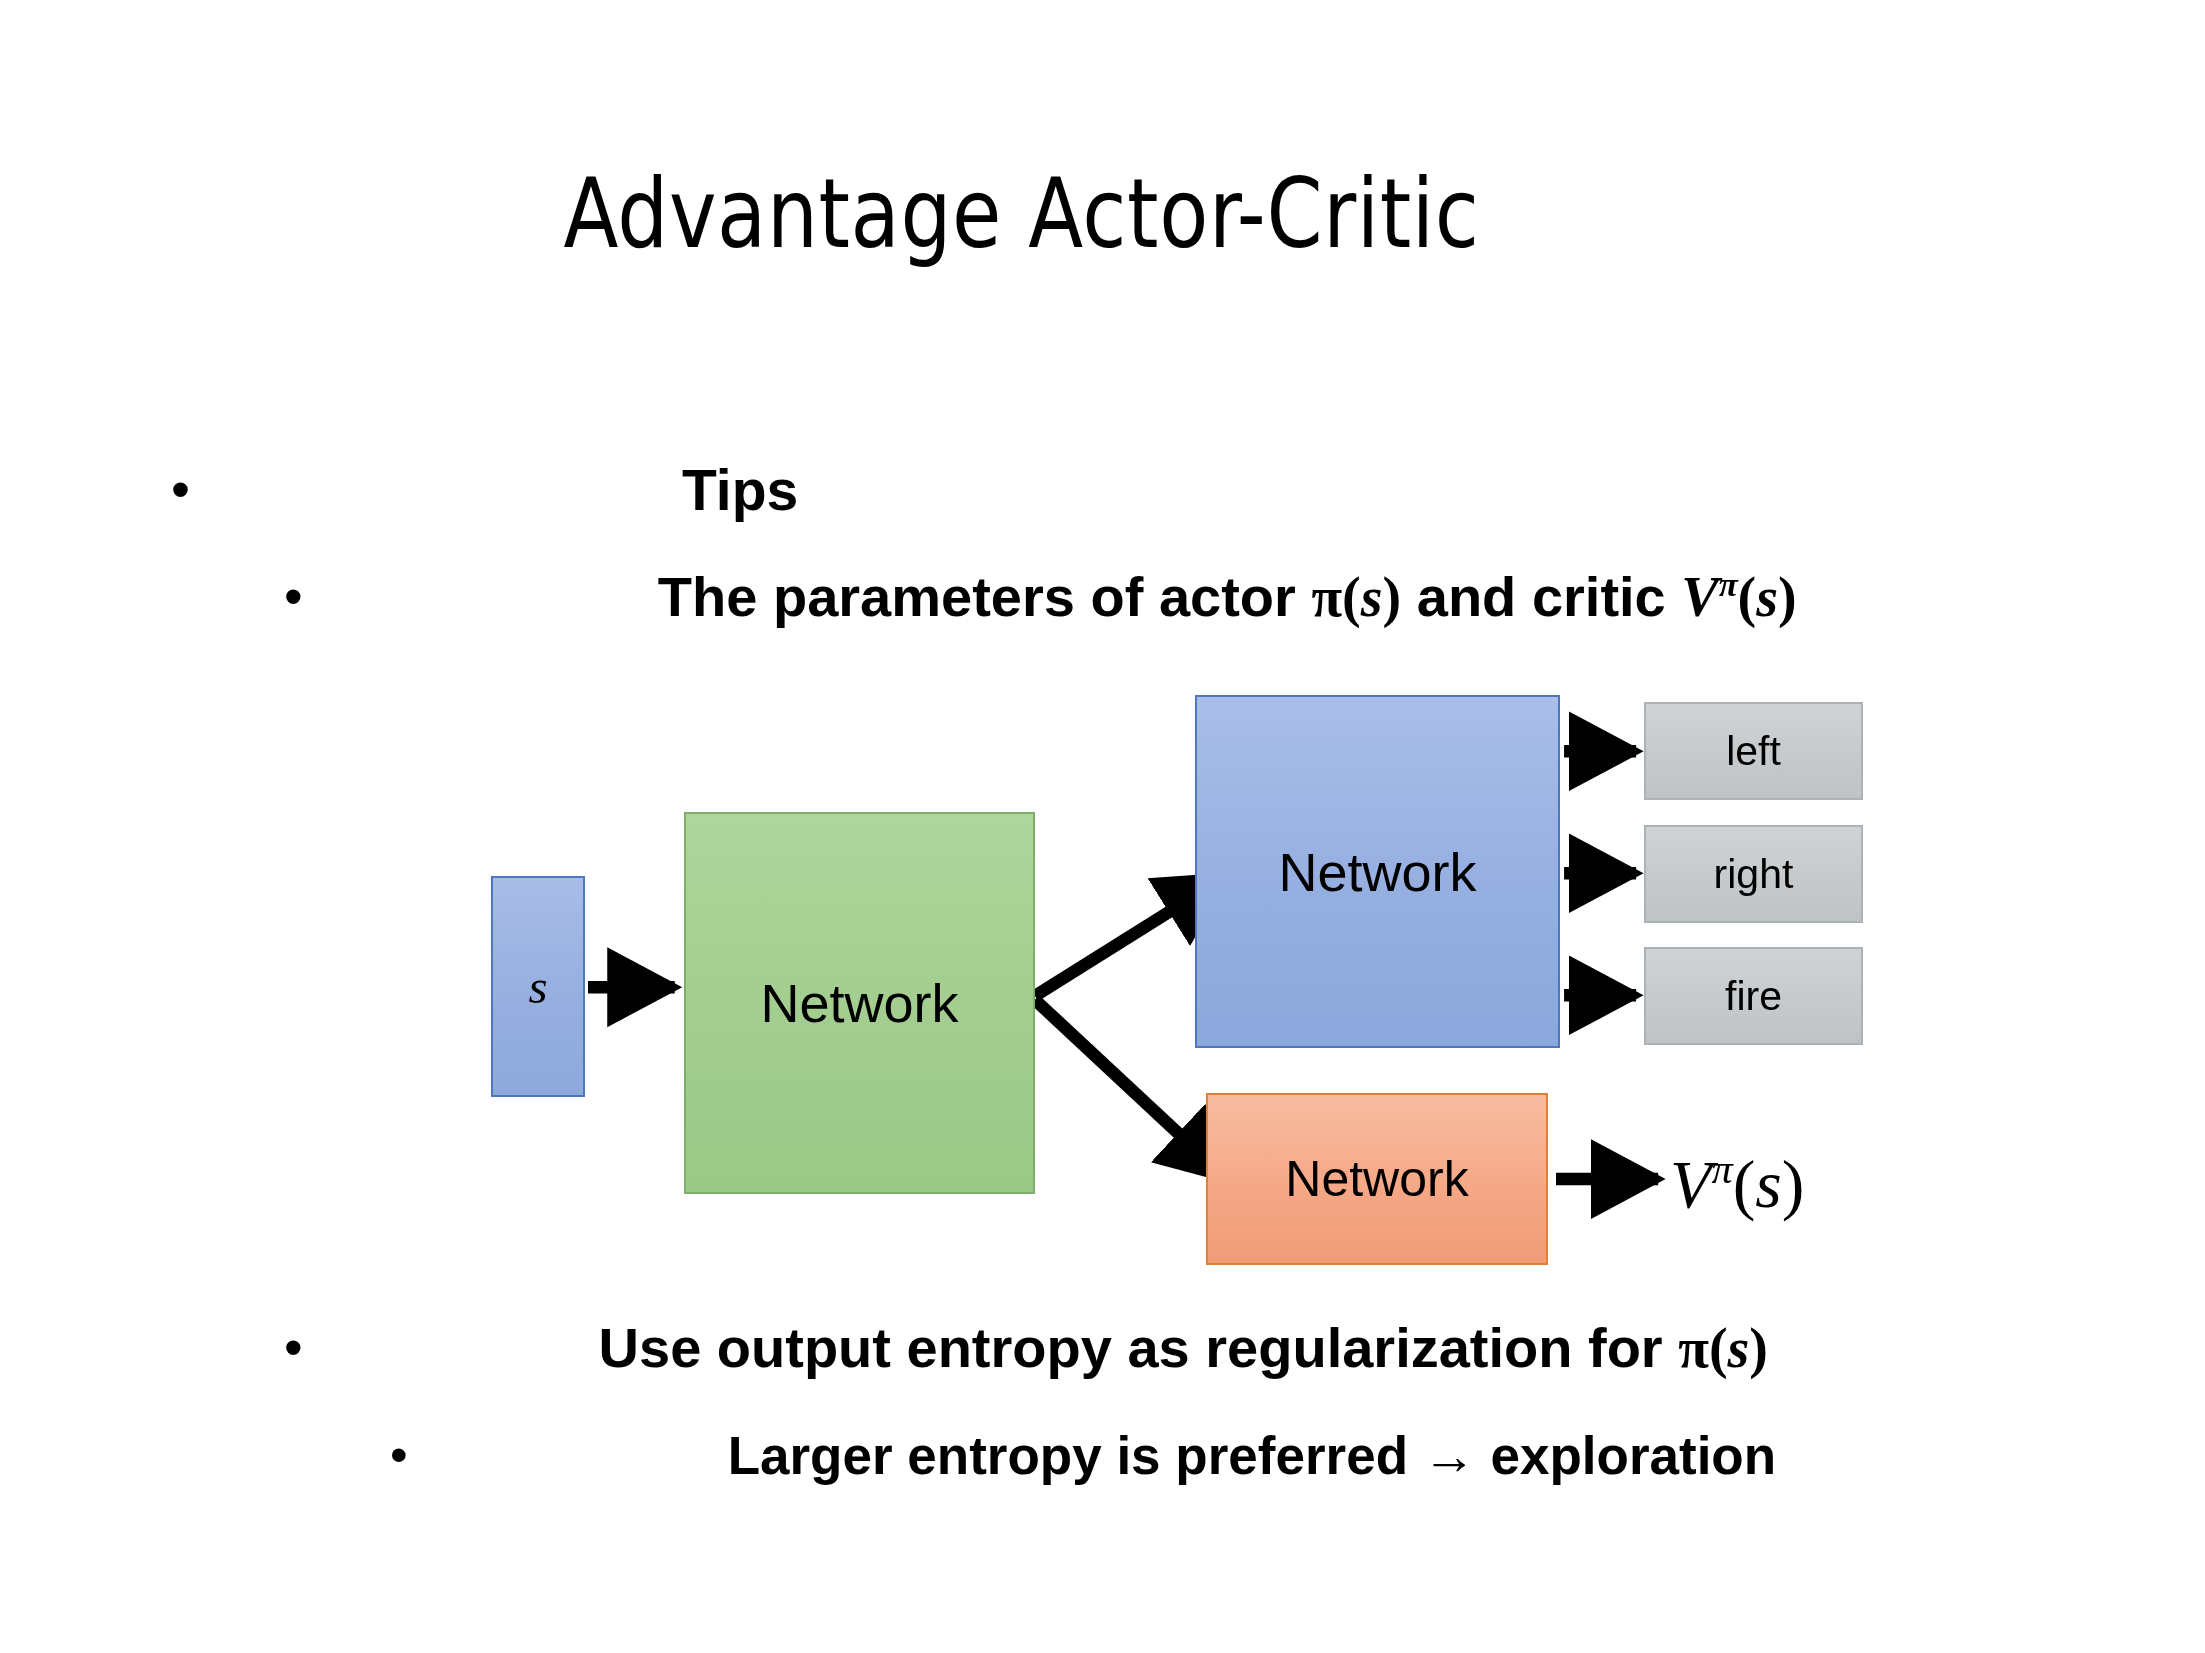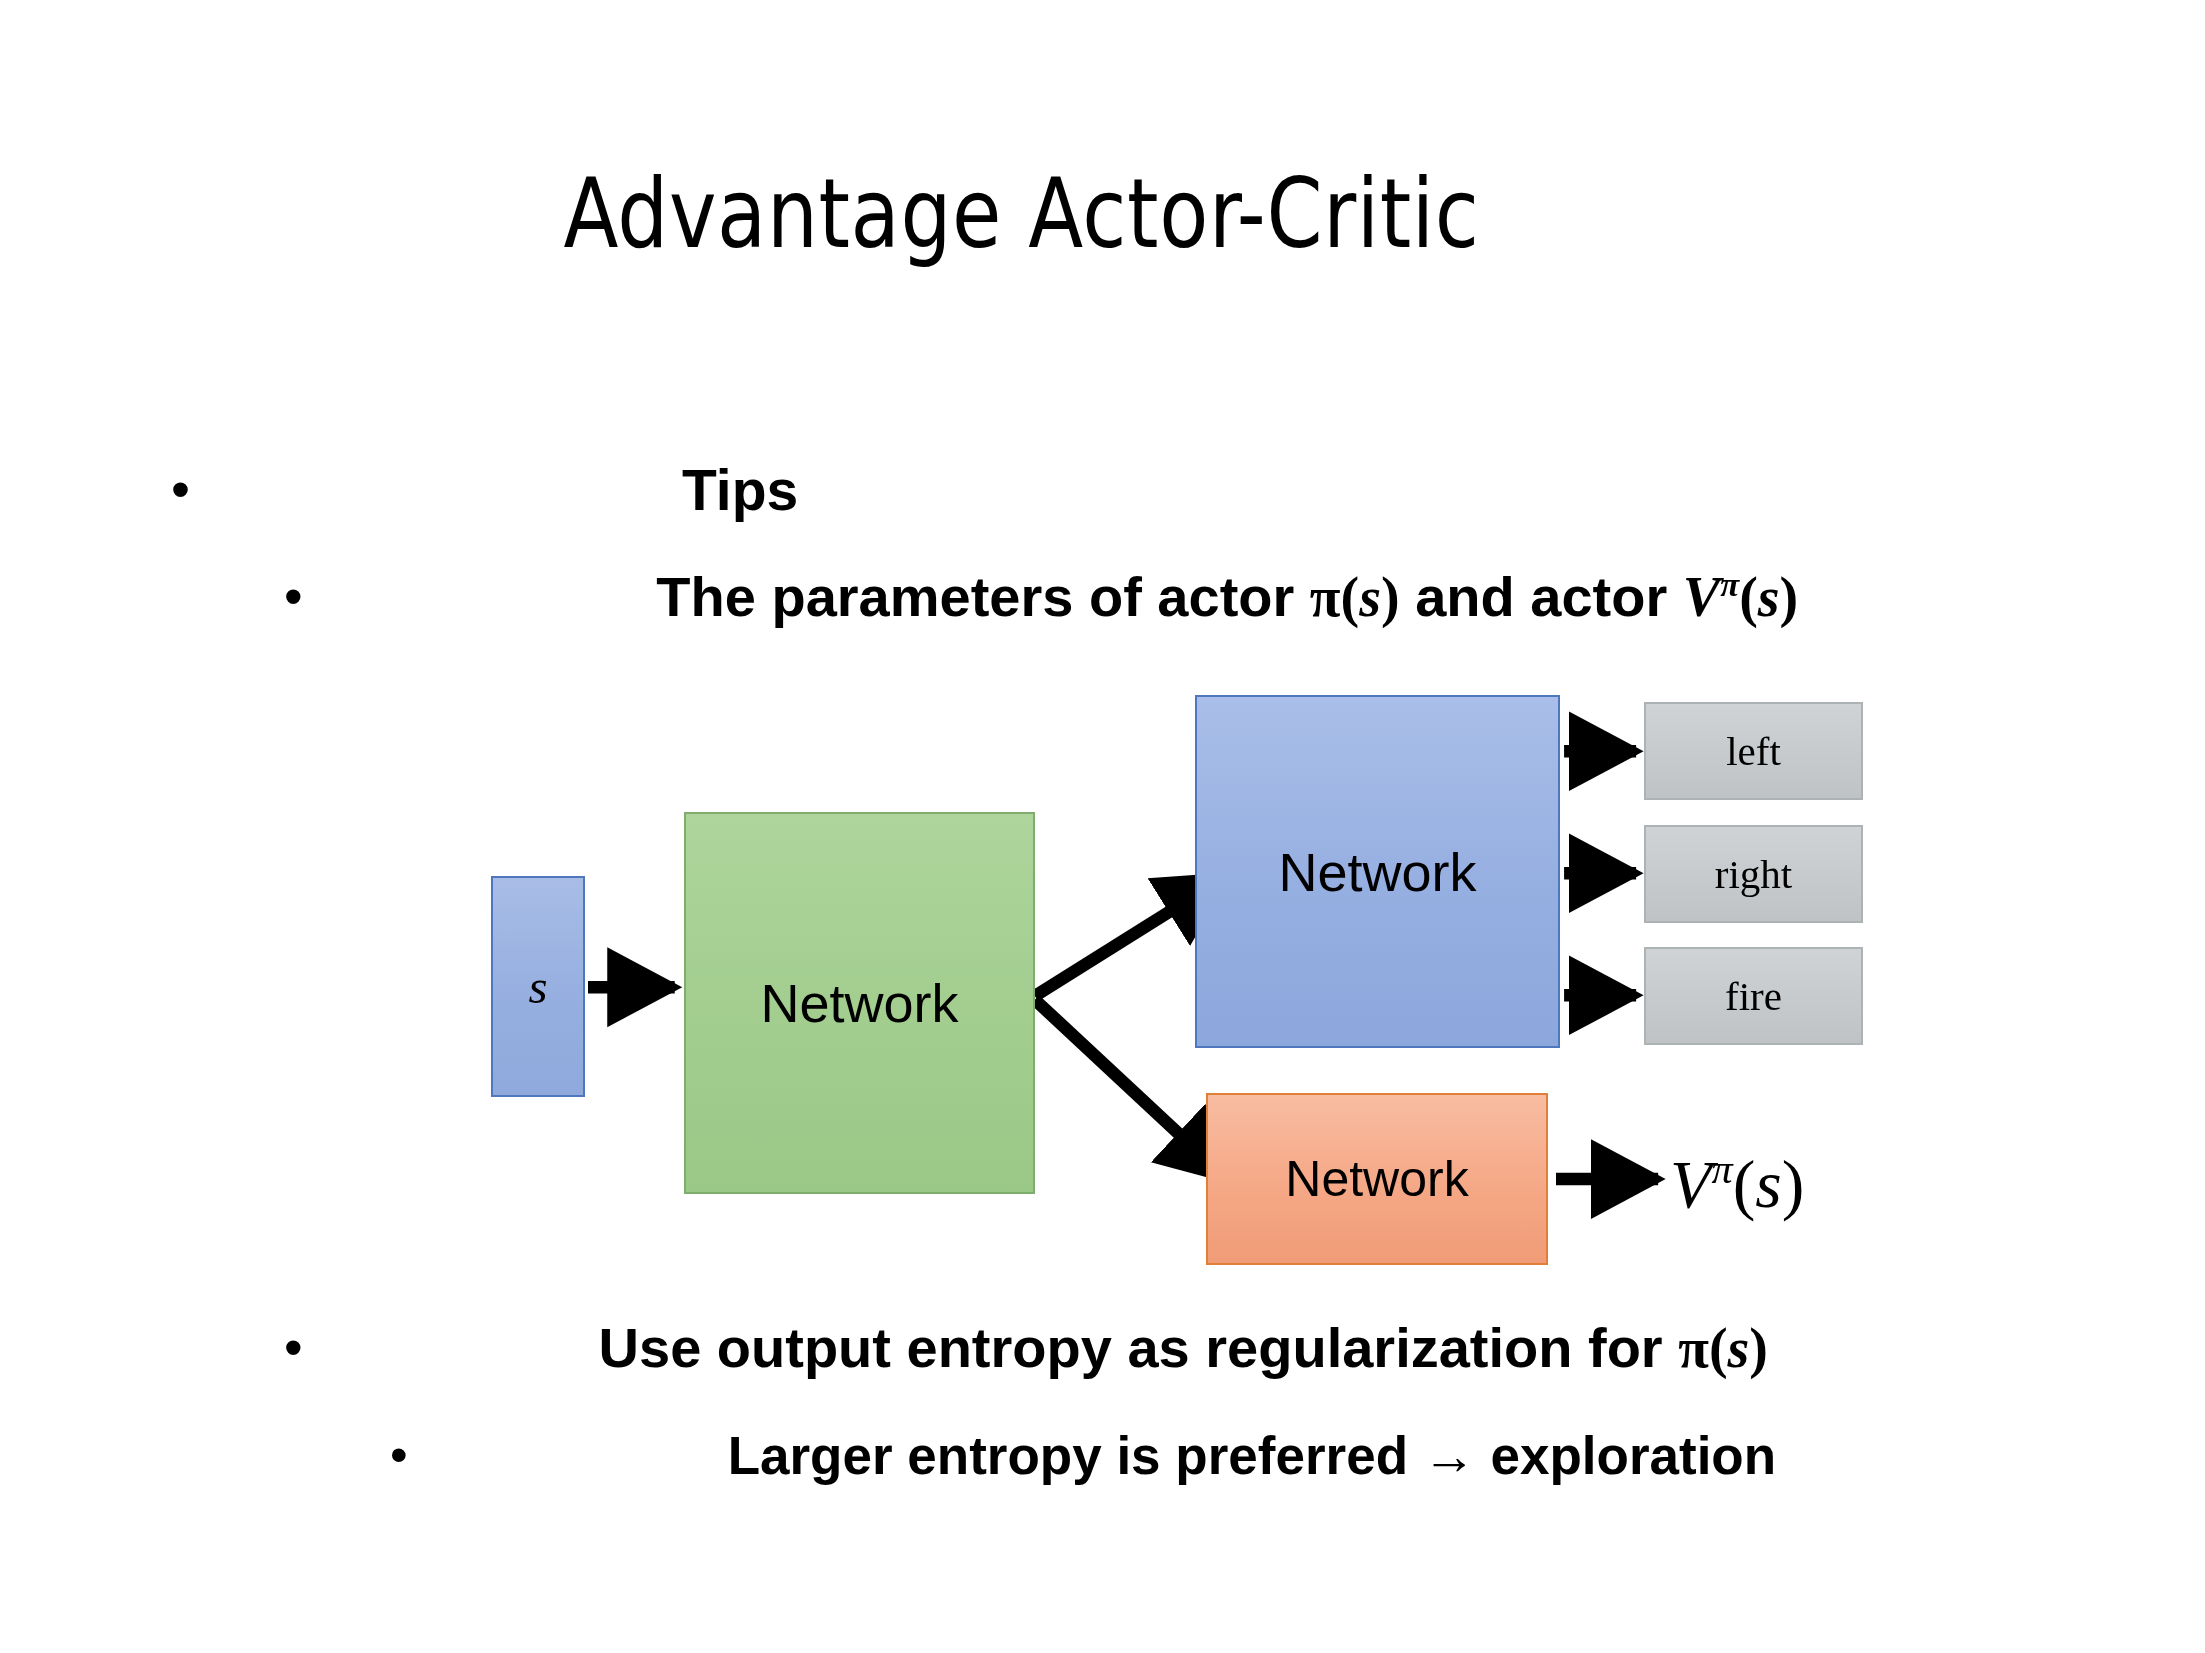--- a/index.html
+++ b/index.html
@@ -173,21 +173,21 @@
     font-size: 50px;
   }
 
   
   .action-box {
     left: 1644px;
     width: 219px;
     height: 98px;
     background: linear-gradient(180deg, #CFD3D5 0%, #C6CACC 55%, #BFC3C6 100%);
     border: 2.2px solid #ADB2B5;
-    font-family: Liberation Serif, serif;
+    font-family: Liberation Sans, sans-serif;
     font-size: 41px;
   }
   #act-left  { top: 702px; }
   #act-right { top: 825px; }
   #act-fire  { top: 947px; }
 
   
   #out-value {
     position: absolute;
     left: 1670px;
@@ -207,21 +207,21 @@
 
   <div id="title">Advantage Actor-Critic</div>
 
   <div class="bullet" id="b-tips">
     <span class="dot">•</span>
     <span class="btext">Tips</span>
   </div>
 
   <div class="bullet" id="b-params">
     <span class="dot">•</span>
-    <span class="btext"><span>The parameters of actor </span><span class="mu">π</span><span class="paren">(</span><span class="mi">s</span><span class="paren">)</span><span>  and actor </span><span class="mi">V</span><span class="sup">π</span><span class="paren">(</span><span class="mi">s</span><span class="paren">)</span><br></span>
+    <span class="btext"><span>The parameters of actor </span><span class="mu">π</span><span class="paren">(</span><span class="mi">s</span><span class="paren">)</span><span>  and critic </span><span class="mi">V</span><span class="sup">π</span><span class="paren">(</span><span class="mi">s</span><span class="paren">)</span><br></span>
   </div>
 
   <div class="bullet" id="b-entropy">
     <span class="dot">•</span>
     <span class="btext"><span>Use output entropy as regularization for </span><span class="mu">π</span><span class="paren">(</span><span class="mi">s</span><span class="paren">)</span></span>
   </div>
 
   <div class="bullet" id="b-larger">
     <span class="dot">•</span>
     <span class="btext">Larger entropy is preferred → exploration</span>

